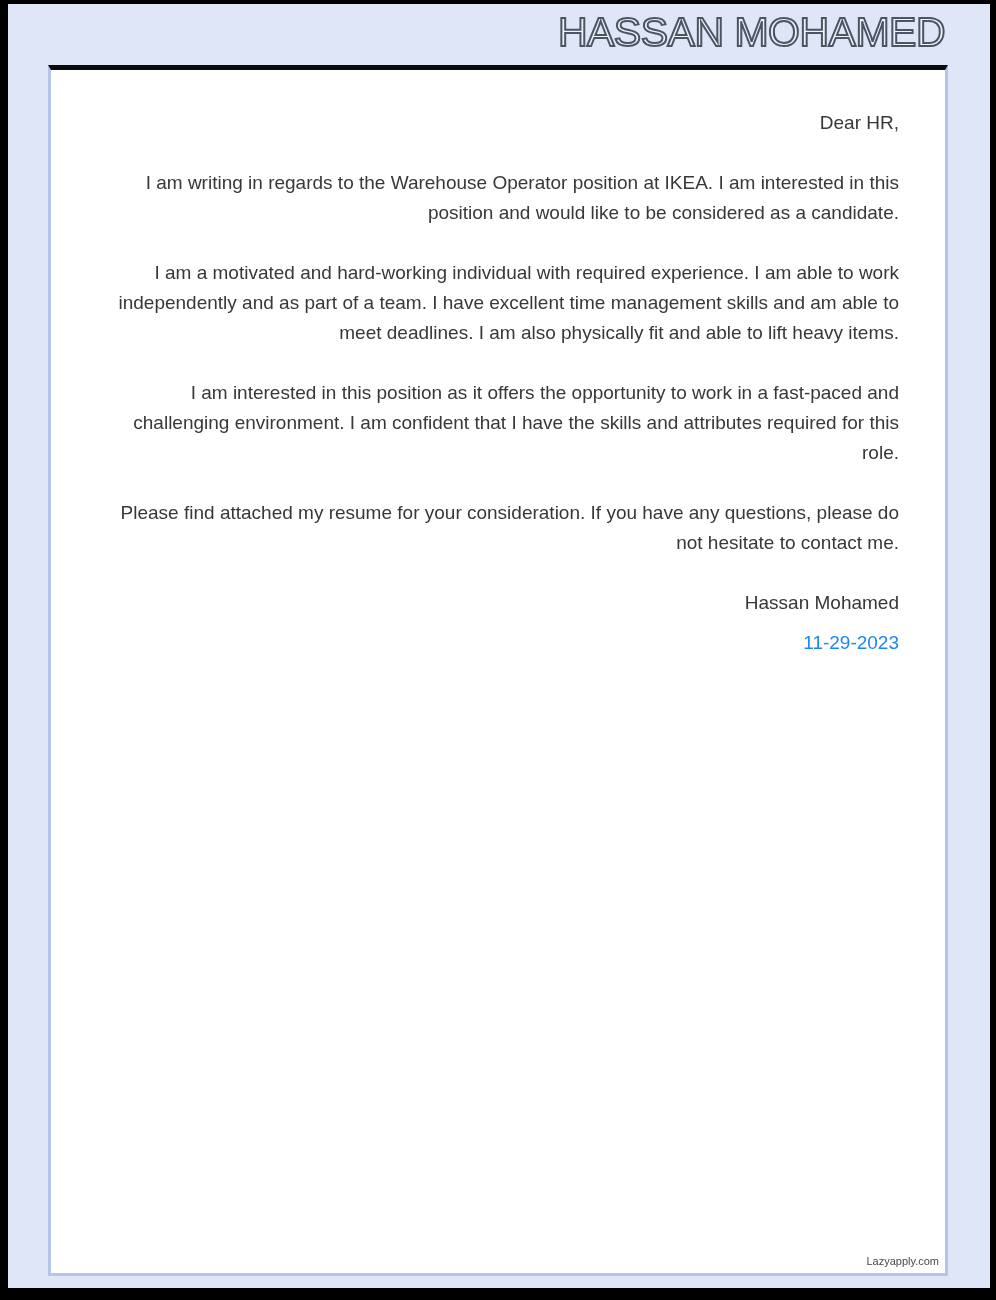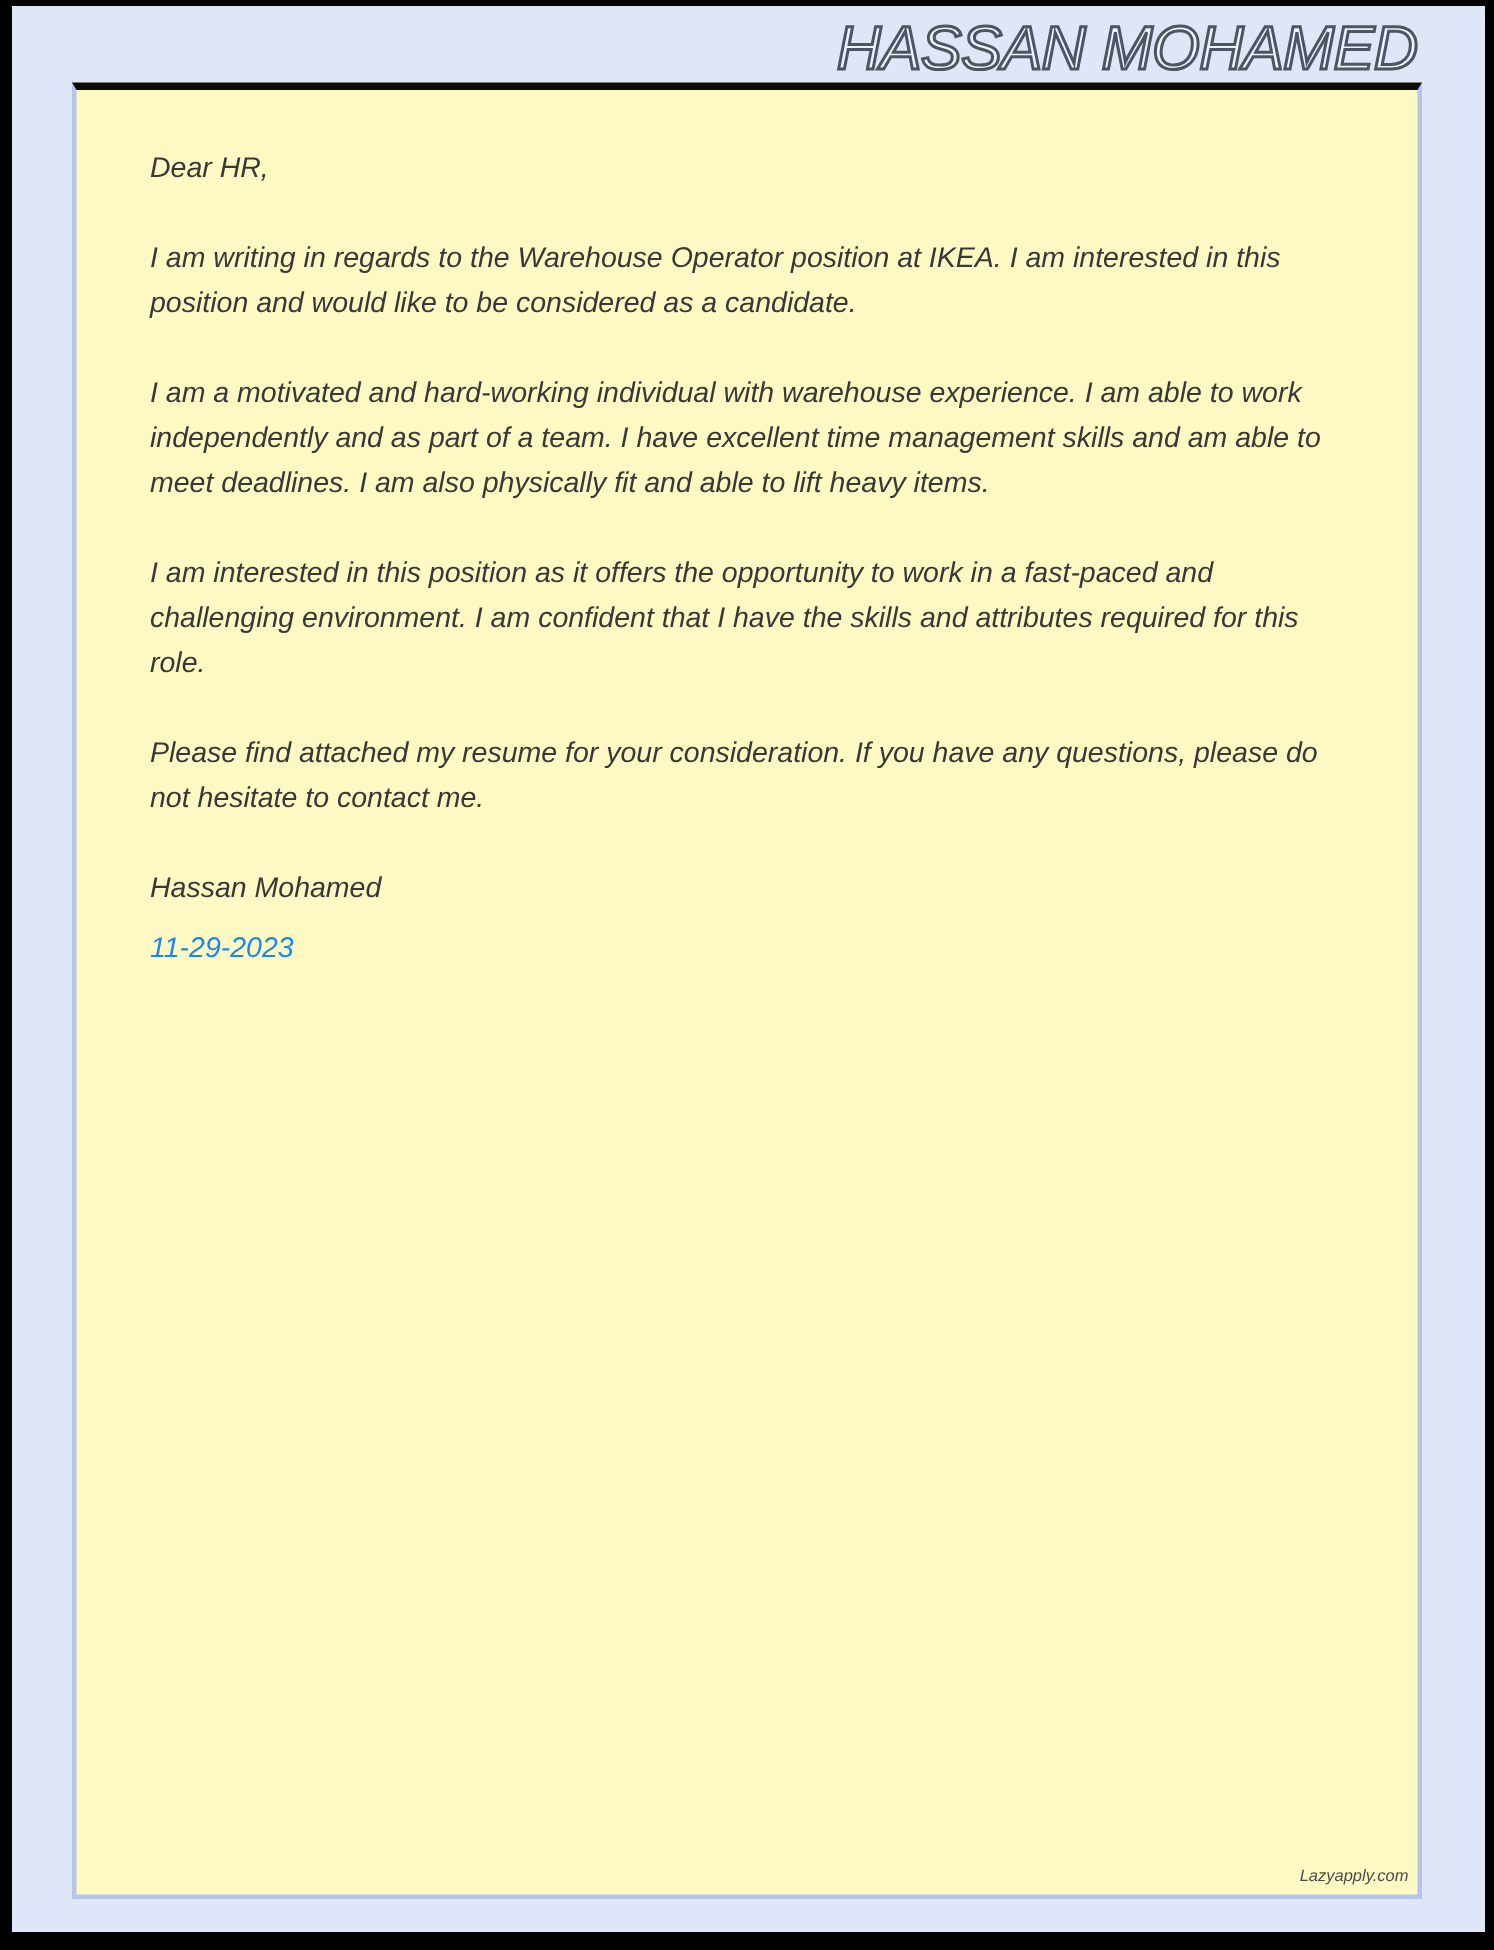--- a/index.html
+++ b/index.html
@@ -15,47 +15,47 @@
     overflow: hidden;
   }
   .frame {
     position: absolute;
     left: 0; top: 0; right: 0; bottom: 0;
     border-style: solid;
     border-color: #000;
     border-width: 4px 6px 12px 8px;
     background: #dee6f8;
     box-sizing: border-box;
-    font-style: italic;
   }
   .name-header {
     position: absolute;
     top: 4px;
     right: 45px;
     font-size: 41px;
     line-height: 48px;
     font-weight: 400;
     letter-spacing: -0.5px;
     color: #eef2fc;
     -webkit-text-stroke: 2px #4e5562;
     text-stroke: 2px #4e5562;
     white-space: nowrap;
   }
   .page {
     position: absolute;
     left: 40px;
-    top: 51px;
+    top: 61px;
     width: 900px;
     height: 1211px;
     box-sizing: border-box;
-    background: #fef9c3;
+    background: #ffffff;
     border-top: 5px solid #0c0c0c;
     border-left: 3px solid #b6c4ec;
     border-right: 3px solid #b6c4ec;
     border-bottom: 3px solid #b6c4ec;
+    text-align: right;
   }
   .letter {
     padding: 38px 46px 0 49px;
     font-size: 19px;
     line-height: 30px;
     color: #383838;
     font-weight: 300;
   }
   .letter p {
     margin: 30px 0 0 0;
@@ -87,21 +87,21 @@
   <div class="name-header">HASSAN MOHAMED</div>
 
   <div class="page">
 
     <div class="letter">
 
       <p class="salutation">Dear HR,</p>
 
       <p>I am writing in regards to the Warehouse Operator position at IKEA. I am interested in this position and would like to be considered as a candidate.</p>
 
-      <p>I am a motivated and hard-working individual with warehouse experience. I am able to work independently and as part of a team. I have excellent time management skills and am able to meet deadlines. I am also physically fit and able to lift heavy items.</p>
+      <p>I am a motivated and hard-working individual with required experience. I am able to work independently and as part of a team. I have excellent time management skills and am able to meet deadlines. I am also physically fit and able to lift heavy items.</p>
 
       <p>I am interested in this position as it offers the opportunity to work in a fast-paced and challenging environment. I am confident that I have the skills and attributes required for this role.</p>
 
       <p>Please find attached my resume for your consideration. If you have any questions, please do not hesitate to contact me.</p>
 
 
 
       <p>Hassan Mohamed</p>
 
       <p style="margin-top:0;">

